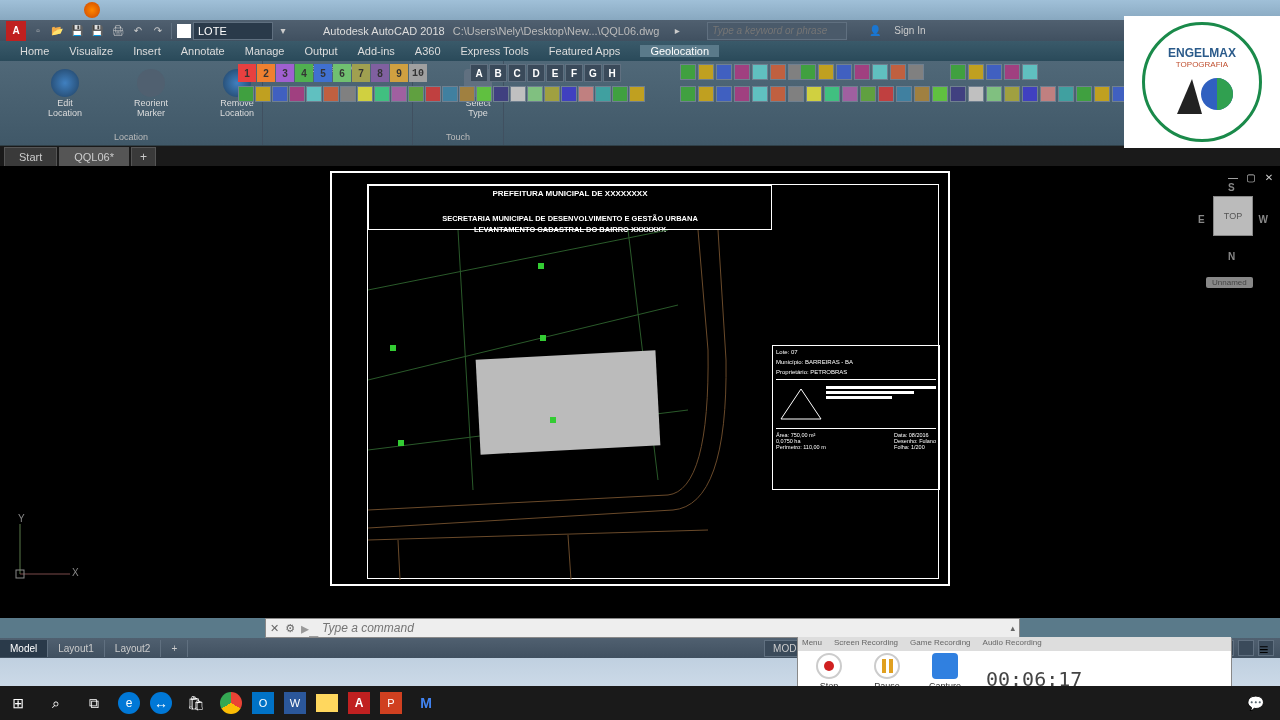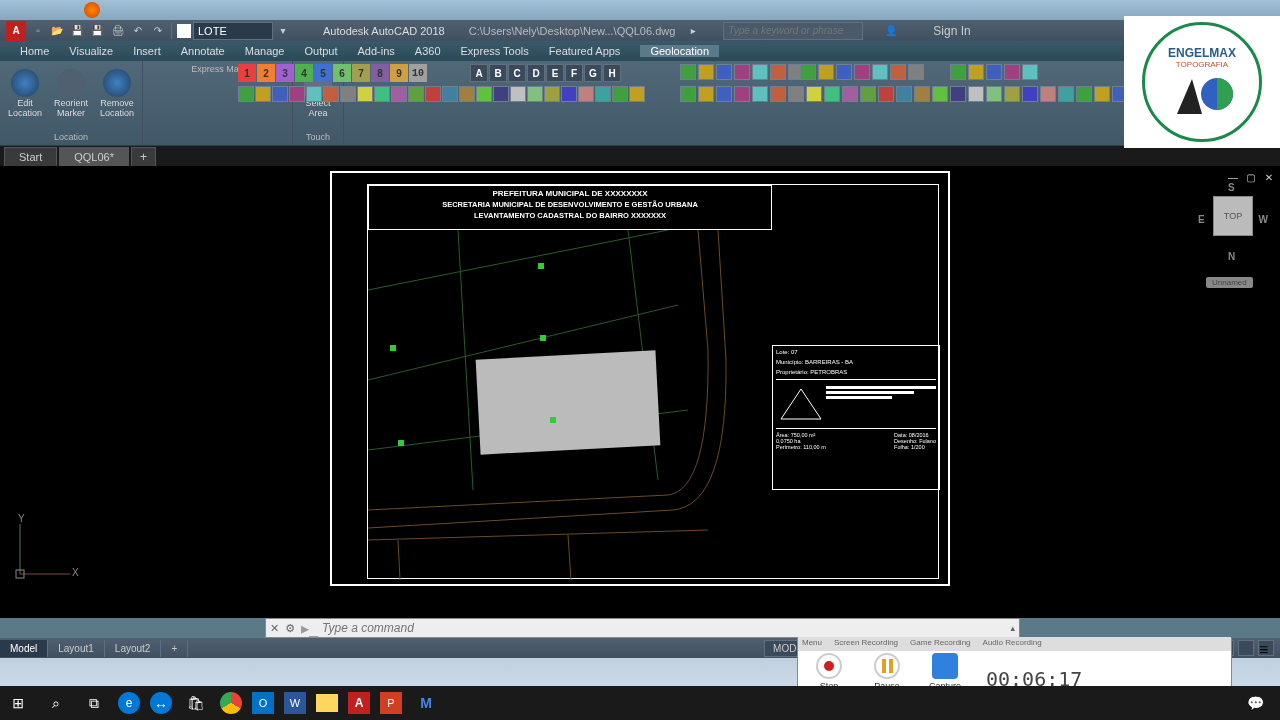--- a/index.html
+++ b/index.html
@@ -2,33 +2,33 @@
 <html><head>
 <meta charset="utf-8">
 <style>
 * { margin: 0; padding: 0; box-sizing: border-box; font-family: Arial, sans-serif; }
 body { width: 1280px; height: 720px; background: #5a7a8a; overflow: hidden; position: relative; }
 .topstrip { height: 21px; background: linear-gradient(#506070, #405060); display: flex; align-items: center; padding: 0 4px; }
 .topstrip .sep { width: 1px; height: 16px; background: #607080; margin: 0 3px; }
 .topstrip .icon { width: 16px; height: 16px; margin: 0 2px; display: flex; align-items: center; justify-content: center; color: #ccc; font-size: 10px; }
 .lote-input { background: #2a3a4a; color: #fff; border: 1px solid #607080; height: 18px; width: 80px; font-size: 11px; padding: 0 4px; }
 .appname { color: #ddd; font-size: 11px; margin-left: 30px; }
-.filepath { color: #bbb; font-size: 11px; margin-left: 24px; }
+.filepath { color: #bbb; font-size: 11px; margin-left: 8px; }
 .search-input { background: #4a5a6a; color: #999; border: 1px solid #607080; height: 18px; width: 140px; font-size: 10px; font-style: italic; padding: 0 4px; margin-left: 20px; }
-.signin { color: #ccc; font-size: 12px; margin-left: 32px; }
+.signin { color: #ccc; font-size: 10px; margin-left: 9px; }
 
 .menubar { height: 20px; background: linear-gradient(#3a5a6a, #2a4a5a); display: flex; align-items: center; padding: 0 10px; }
 .menubar .item { color: #ddd; font-size: 11px; padding: 0 10px; cursor: pointer; }
 .menubar .item.active { background: #5a7a8a; color: #fff; margin-left: 10px; }
 
 .ribbon { height: 85px; background: linear-gradient(#506878, #405868); display: flex; border-bottom: 1px solid #304048; position: relative; overflow: hidden; }
 .panel { display: flex; flex-direction: column; border-right: 1px solid #405060; padding: 2px 4px; }
 .panel .tools { display: flex; gap: 4px; flex: 1; }
 .panel .name { color: #bbb; font-size: 9px; text-align: center; padding: 1px 0; }
-.bigbtn { display: flex; flex-direction: column; align-items: center; justify-content: center; width: 42px; height: 62px; color: #ddd; font-size: 9px; text-align: center; cursor: pointer; }
+.bigbtn { display: flex; flex-direction: column; align-items: center; justify-content: center; width: 42px; height: 62px; color: #ddd; font-size: 9px; text-align: center; cursor: pointer; margin-left: 40px; }
 .bigbtn .icn { width: 28px; height: 28px; background: #607080; border-radius: 50%; margin-bottom: 2px; }
 .bigbtn .lbl { line-height: 1.1; }
 
 .numrow { position: absolute; left: 238px; top: 3px; display: flex; gap: 1px; }
 .numbtn { width: 18px; height: 18px; color: #333; font-size: 10px; font-weight: bold; display: flex; align-items: center; justify-content: center; cursor: pointer; }
 .lettrow { position: absolute; left: 470px; top: 3px; display: flex; gap: 1px; }
 .lettbtn { width: 18px; height: 18px; background: #3a4a5a; color: #fff; font-size: 10px; font-weight: bold; display: flex; align-items: center; justify-content: center; border: 1px solid #607080; cursor: pointer; }
 
 .iconrow1 { position: absolute; left: 238px; top: 25px; display: flex; gap: 1px; flex-wrap: wrap; width: 460px; }
 .iconrow2 { position: absolute; left: 680px; top: 3px; display: flex; gap: 2px; flex-wrap: wrap; width: 250px; }
@@ -39,21 +39,21 @@
 
 .tabbar { height: 20px; background: #1a1a1a; display: flex; align-items: flex-end; padding-left: 4px; }
 .filetab { background: #3a3a3a; color: #ccc; font-size: 11px; padding: 3px 14px; border: 1px solid #555; border-bottom: none; margin-right: 2px; position: relative; }
 .filetab.active { background: #555; }
 .plustab { background: #3a3a3a; color: #ccc; font-size: 12px; padding: 2px 8px; border: 1px solid #555; border-bottom: none; }
 
 .canvas { position: relative; height: 448px; background: #000; overflow: hidden; }
 .paper { position: absolute; left: 330px; top: 5px; width: 620px; height: 415px; background: #000; border: 2px solid #fff; }
 .sheet { position: absolute; left: 35px; top: 11px; width: 572px; height: 395px; border: 1px solid #fff; }
 .headerbox { position: absolute; left: 0; top: 0; width: 404px; height: 45px; border: 1px solid #fff; text-align: center; color: #fff; font-size: 8px; padding: 3px; font-weight: bold; }
-.headerbox .l1 { font-size: 8px; margin-bottom: 2px; }
+.headerbox .l1 { font-size: 8px; margin-bottom: 16px; }
 .headerbox .l2 { font-size: 7.5px; margin-bottom: 2px; }
 .headerbox .l3 { font-size: 7.5px; }
 .situbox { position: absolute; left: 404px; top: 0; width: 168px; height: 160px; border: 1px solid #fff; color: #fff; font-size: 7px; padding: 3px; }
 .infobox { position: absolute; left: 404px; top: 160px; width: 168px; height: 145px; border: 1px solid #fff; color: #fff; font-size: 6px; padding: 3px; }
 .infobox .row { margin-bottom: 4px; }
 .lot { position: absolute; left: 110px; top: 170px; width: 180px; height: 95px; background: #bbb; transform: rotate(-3deg); }
 .greensq { position: absolute; width: 6px; height: 6px; background: #3c3; }
 
 .promptbox { position: absolute; left: 750px; bottom: 10px; background: #222; color: #ccc; font-family: monospace; font-size: 12px; padding: 2px 6px; }
 
@@ -159,21 +159,21 @@
     <div class="name">Location</div>
   </div>
   <div class="panel" style="width:150px;">
     <div class="name">Express Map</div>
   </div>
   <div class="panel">
     <div class="tools">
       <div class="bigbtn">
           <div class="icn" style="border-radius:4px;background:#607080;"></div>
           <div class="lbl">Select
-Area</div>
+Type</div>
         </div>
     </div>
     <div class="name">Touch</div>
   </div>
 
   <div class="numrow" id="numrow">
       <div class="numbtn" style="background: rgb(232, 64, 64);">1</div>
       <div class="numbtn" style="background: rgb(240, 128, 48);">2</div>
       <div class="numbtn" style="background: rgb(160, 96, 208);">3</div>
       <div class="numbtn" style="background: rgb(80, 176, 80);">4</div>

